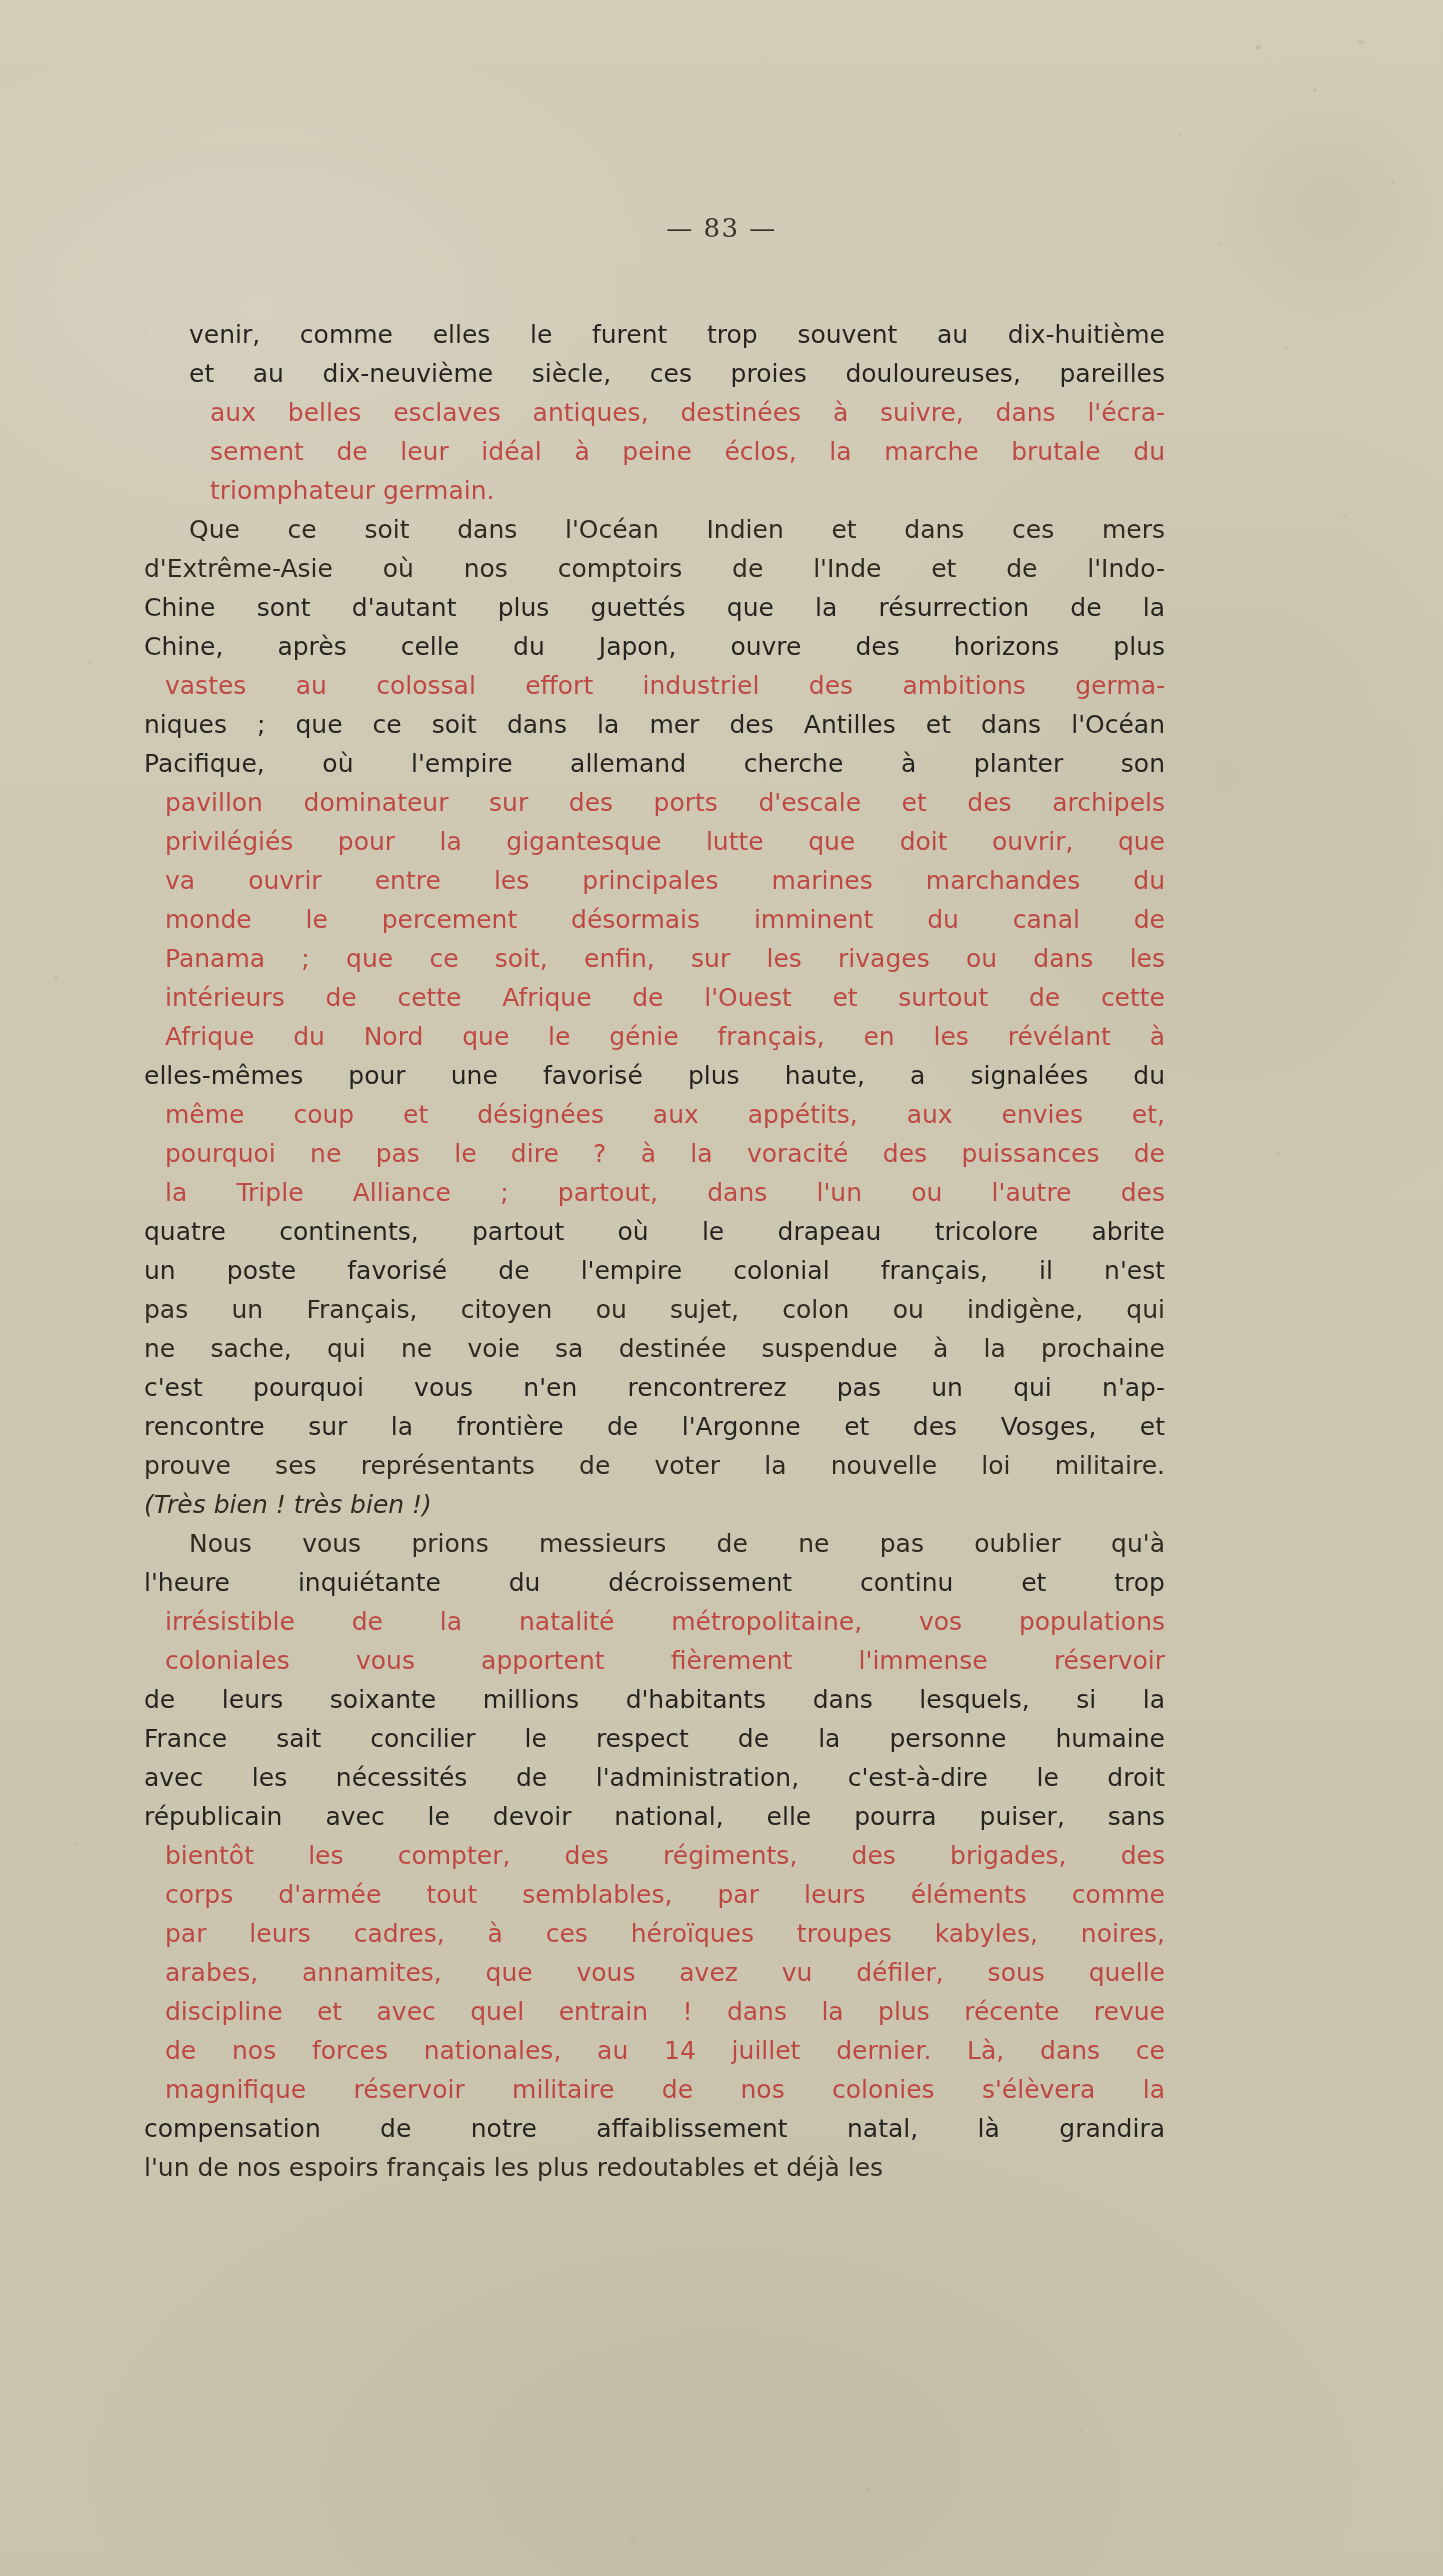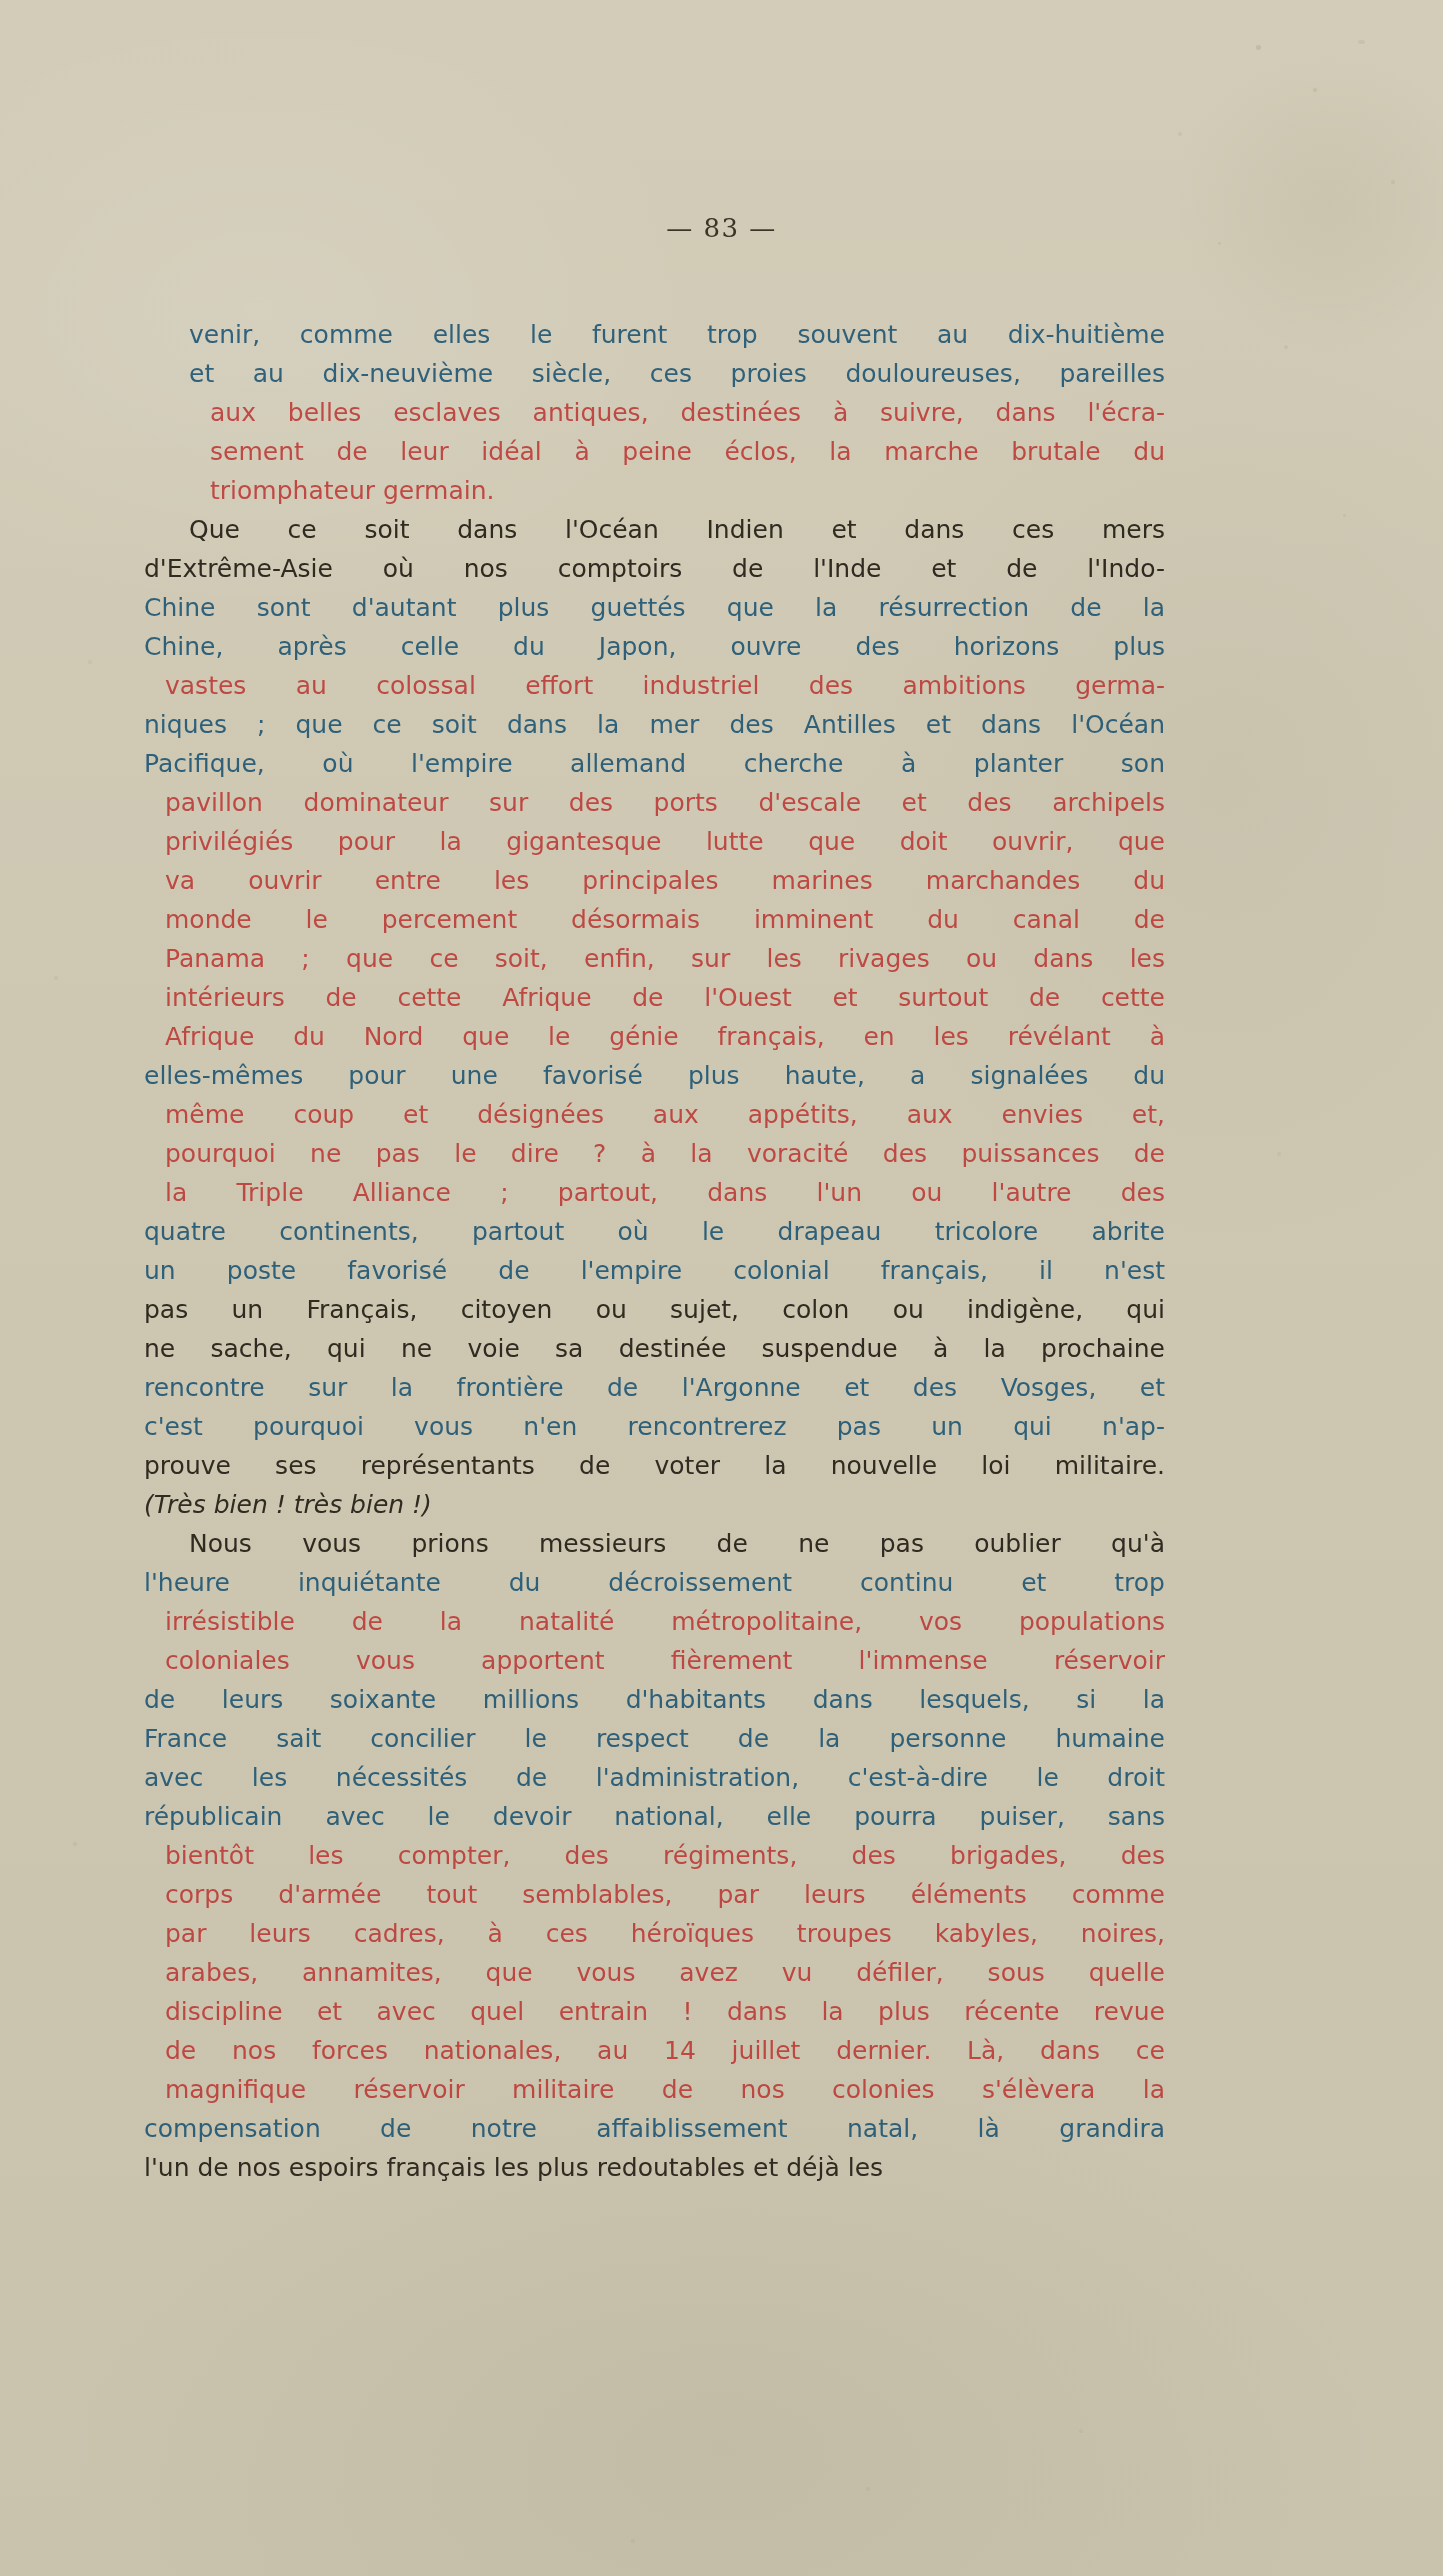--- a/index.html
+++ b/index.html
@@ -79,21 +79,21 @@
   .line.last {
     text-align: right;
     text-align-last: left;
   }
   .ind {
     display: inline-block;
     width: 45px;
   }
   em { font-style: italic; }
   
-  .fade { color: #0c4a6e; opacity: 0.82; }
+  .fade { color: #000000; opacity: 0.82; }
   .fade2 { color: #b91c1c; opacity: 0.74; margin-left: 21px; }
 </style>
 </head>
 <body>
 
 <div class="page"></div>
 
 <div class="speck" style="left:1256px;top:45px;width:5.1px;height:5.1px;opacity:.45"></div>
 <div class="speck" style="left:1313px;top:88px;width:3.7px;height:3.7px;opacity:.35"></div>
 <div class="speck" style="left:1358px;top:40px;width:6.6px;height:4.4px;opacity:.3"></div>
@@ -140,22 +140,22 @@
       <span class="line j fade2">intérieurs de cette Afrique de l'Ouest et surtout de cette</span>
       <span class="line j fade2">Afrique du Nord que le génie français, en les révélant à</span>
       <span class="line j fade">elles-mêmes pour une favorisé plus haute, a signalées du</span>
       <span class="line j fade2">même coup et désignées aux appétits, aux envies et,</span>
       <span class="line j fade2">pourquoi ne pas le dire ? à la voracité des puissances de</span>
       <span class="line j fade2">la Triple Alliance ; partout, dans l'un ou l'autre des</span>
       <span class="line j fade">quatre continents, partout où le drapeau tricolore abrite</span>
       <span class="line j fade">un poste favorisé de l'empire colonial français, il n'est</span>
       <span class="line j">pas un Français, citoyen ou sujet, colon ou indigène, qui</span>
       <span class="line j">ne sache, qui ne voie sa destinée suspendue à la prochaine</span>
+      <span class="line j fade">c'est pourquoi vous n'en rencontrerez pas un qui n'ap-</span>
       <span class="line j fade">rencontre sur la frontière de l'Argonne et des Vosges, et</span>
-      <span class="line j fade">c'est pourquoi vous n'en rencontrerez pas un qui n'ap-</span>
       <span class="line j">prouve ses représentants de voter la nouvelle loi militaire.</span>
       <span class="line last"><em>(Très bien ! très bien !)</em></span>
     </p>
 
     <p>
       <span class="line j"><span class="ind"></span><span>Nous vous prions messieurs de ne pas oublier qu'à</span></span>
       <span class="line j fade">l'heure inquiétante du décroissement continu et trop</span>
       <span class="line j fade2">irrésistible de la natalité métropolitaine, vos populations</span>
       <span class="line j fade2">coloniales vous apportent fièrement l'immense réservoir</span>
       <span class="line j fade">de leurs soixante millions d'habitants dans lesquels, si la</span>

